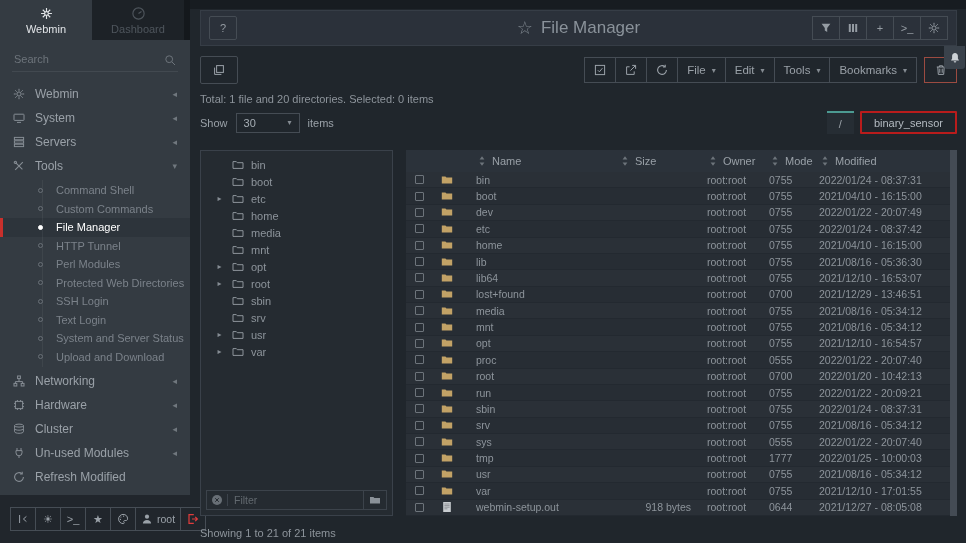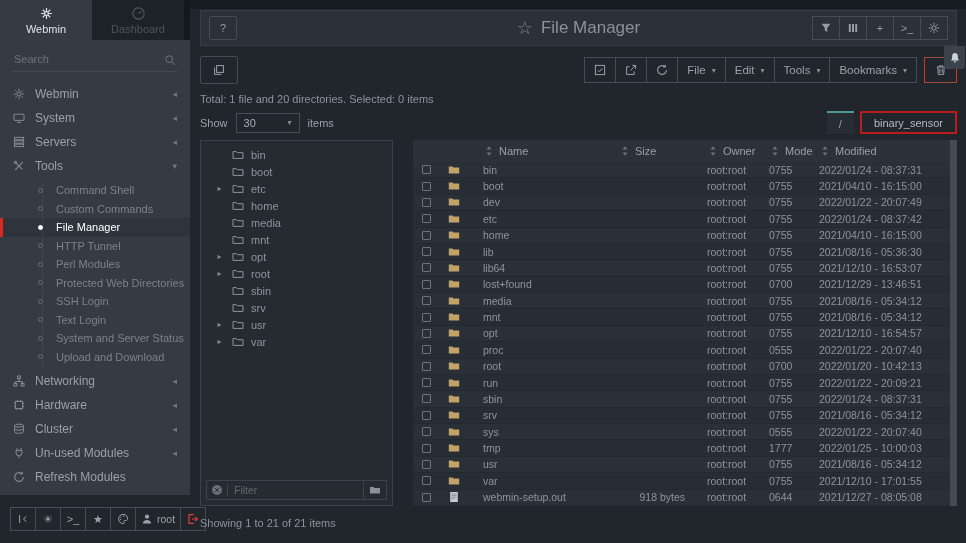--- a/index.html
+++ b/index.html
@@ -61,21 +61,21 @@
   .controls{display:flex;align-items:center;margin-top:6px}
   .show-group{display:flex;align-items:center;gap:8px;font-size:11px;color:#9aa1a8}
   .pselect{width:64px;height:20px;border:1px solid #454c54;display:flex;align-items:center;padding:0 7px;
            font-size:11px;color:#a7aeb5;background:transparent}
   .pselect .car{margin-left:auto;font-size:8px;color:#848b92}
   .crumbs{margin-left:auto;display:flex;align-items:center}
   .crumb{height:23px;padding:0 12px;font-size:11px;display:flex;align-items:center;background:transparent;color:#9aa1a8;border:0}
   .crumb.root{background:#262d34;border-top:2px solid #4c9a92}
   .crumb.item{border:2px solid #b91c1c;color:#b3bac1;margin-left:6px;border-radius:1px}
   
-  .content{display:flex;margin-top:6px;height:366px;gap:20px}
+  .content{display:flex;margin-top:16px;height:366px;gap:13px}
   .tree-panel{width:193px;flex-shrink:0;border:1px solid #3a414a;background:#252b31;display:flex;flex-direction:column}
   #tree{flex:1;padding-top:5px;overflow:hidden}
   .titem{display:flex;align-items:center;height:17px;padding-left:13px;gap:7px;font-size:11px;color:#8d949b}
   .texp{width:11px;font-size:8px;color:#868d94;text-align:center;flex-shrink:0}
   .titem .ic{color:#8d949b}
   .tree-filter{margin:5px;height:20px;border:1px solid #3c434b;display:flex;align-items:center;padding-left:4px}
   .tree-filter .clear{display:flex;margin-right:4px}
   .tf-divider{width:1px;height:12px;background:#3c434b;margin-right:4px}
   .tree-filter input{flex:1;min-width:0;background:transparent;border:0;outline:none;color:#8d949b;font-size:10.5px;font-family:inherit}
   .tree-filter input::placeholder{color:#62696f}
@@ -85,21 +85,21 @@
   .th{display:flex;align-items:center;gap:4px}
   .sort{display:inline-flex;color:#6d747b}
   .sort svg{width:7px;height:11px;display:block}
   .trow{display:flex;align-items:center;height:16.38px;font-size:10.5px;color:#8d949b;background:#2a3037;border-bottom:1px solid #232930}
   .trow.alt{background:#272d34}
   .c-check{width:26px;display:flex;justify-content:center;flex-shrink:0}
   .checkbox{width:9px;height:9px;border:1px solid #6d747b;border-radius:1px;cursor:pointer}
   .c-icon{width:30px;display:flex;justify-content:center;flex-shrink:0}
   .c-icon svg{width:12px;height:11px}
   .c-name{flex:1;padding-left:14px;white-space:nowrap;overflow:hidden}
-  .c-size{width:88px;text-align:right;padding-right:22px;flex-shrink:0}
+  .c-size{width:88px;text-align:right;padding-right:16px;flex-shrink:0}
   .c-owner{width:62px;flex-shrink:0}
   .c-mode{width:50px;flex-shrink:0}
   .c-mod{width:138px;flex-shrink:0}
   .th.c-size{text-align:left;padding-right:0;justify-content:flex-start}
   .th.c-name{padding-left:14px}
   .vscroll{position:absolute;right:0;top:0;width:7px;height:100%;background:#444b54}
   .showing{margin-top:11px;font-size:11px;color:#8d949b}
   .ic{display:inline-flex;align-items:center;justify-content:center;line-height:1}
   .ic svg{width:12px;height:12px;display:block}
   .tab .ic svg{width:15px;height:15px}
@@ -288,21 +288,21 @@
         </div>
         <div class="side-sec">
           <span class="ic">
             <svg viewBox="0 0 12 12">
               <g fill="none" stroke="currentColor" stroke-width="1.1">
                 <path d="M10.4 6A4.4 4.4 0 1 1 8.9 2.7"></path>
                 <path d="M9.2.8v2.2H7"></path>
               </g>
             </svg>
           </span>
-          <span class="sec-label">Refresh Modules</span>
+          <span class="sec-label">Refresh Modified</span>
         </div>
       </nav>
     <div class="side-footer">
       <div id="footer-bar" style="display:flex">
           <button class="fbtn">
             <span class="ic">
               <svg viewBox="0 0 12 12">
                 <g fill="none" stroke="currentColor">
                   <path d="M2.6 2v8M9.4 3.4 6.4 6l3 2.6"></path>
                 </g>

